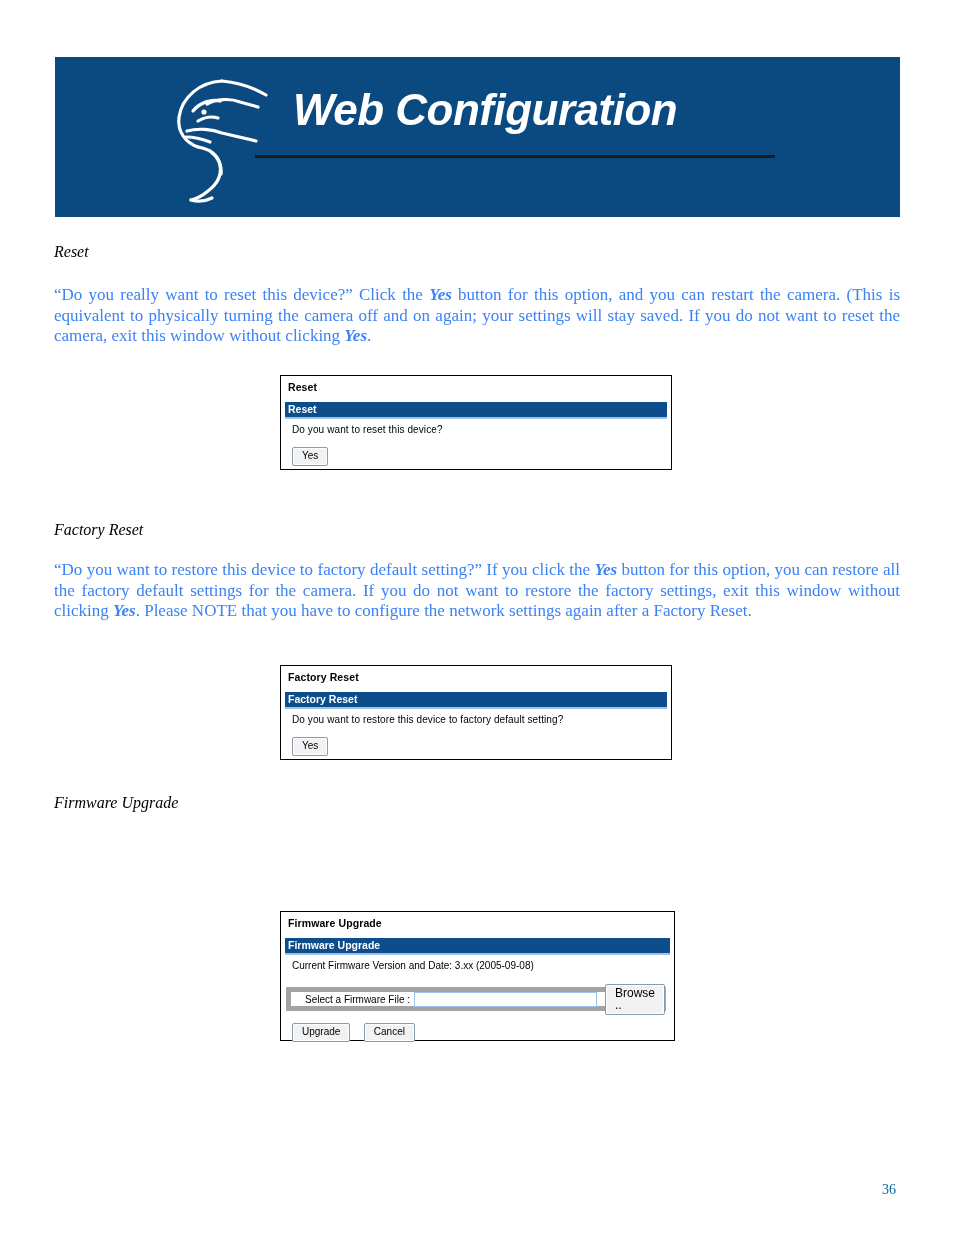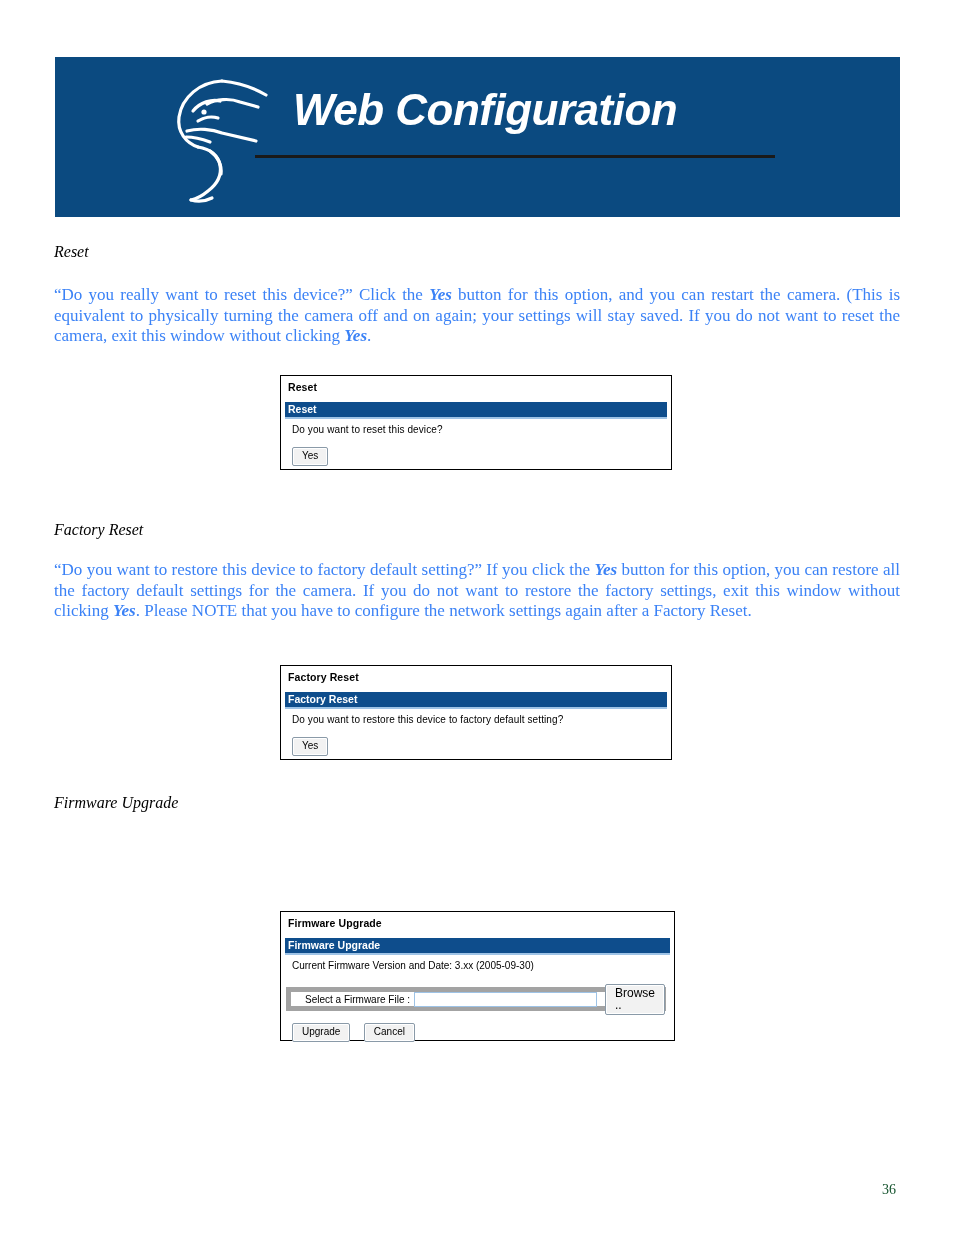--- a/index.html
+++ b/index.html
@@ -182,21 +182,21 @@
     font-size: 12px;
   }
 
   
   .pagenum {
     position: absolute;
     right: 58px;
     top: 1182px;
     font-family: "Liberation Serif", "DejaVu Serif", serif;
     font-size: 14px;
-    color: #14532d;
+    color: #0369a1;
   }
 </style>
 </head>
 <body>
 
 <div class="page">
 
   <div class="banner">
     <div class="banner-inner">
       <div class="logo-mark">
@@ -246,21 +246,21 @@
       <span class="win-btn">Yes</span>
     </div>
   </div>
 
   <div class="section-head" style="left:54px; top:794px;">Firmware Upgrade</div>
 
 
   <div class="dlg" style="left:280px; top:911px; width:395px; height:130px;">
     <div class="dlg-title">Firmware Upgrade</div>
     <div class="dlg-bar">Firmware Upgrade</div>
-    <div class="fw-version">Current Firmware Version and Date: 3.xx (2005-09-30)</div>
+    <div class="fw-version">Current Firmware Version and Date: 3.xx (2005-09-08)</div>
 
     <div class="fw-filebox">
       <span class="fw-label">Select a Firmware File :</span>
       <input class="fw-input" type="text" value="" style="">
       <span class="win-btn fw-browse">Browse ..</span>
     </div>
 
     <div class="dlg-btnrow">
       <span class="win-btn">Upgrade</span>
       <span class="win-btn">Cancel</span>

